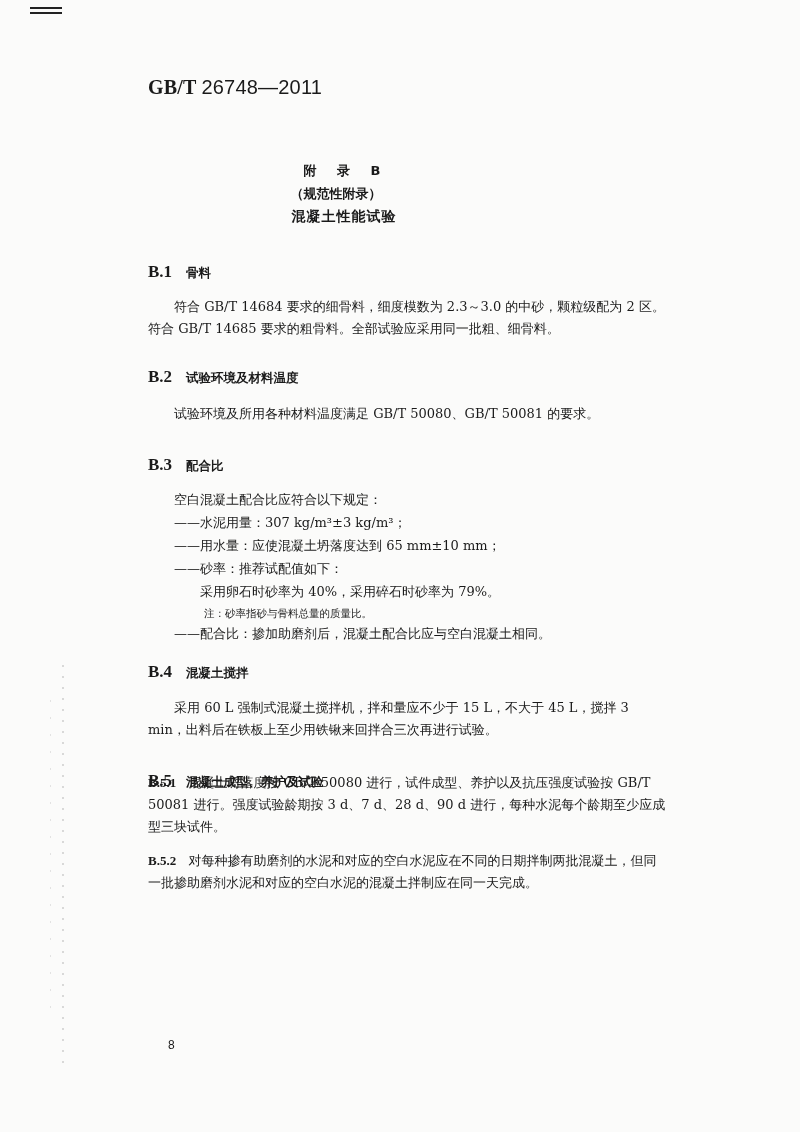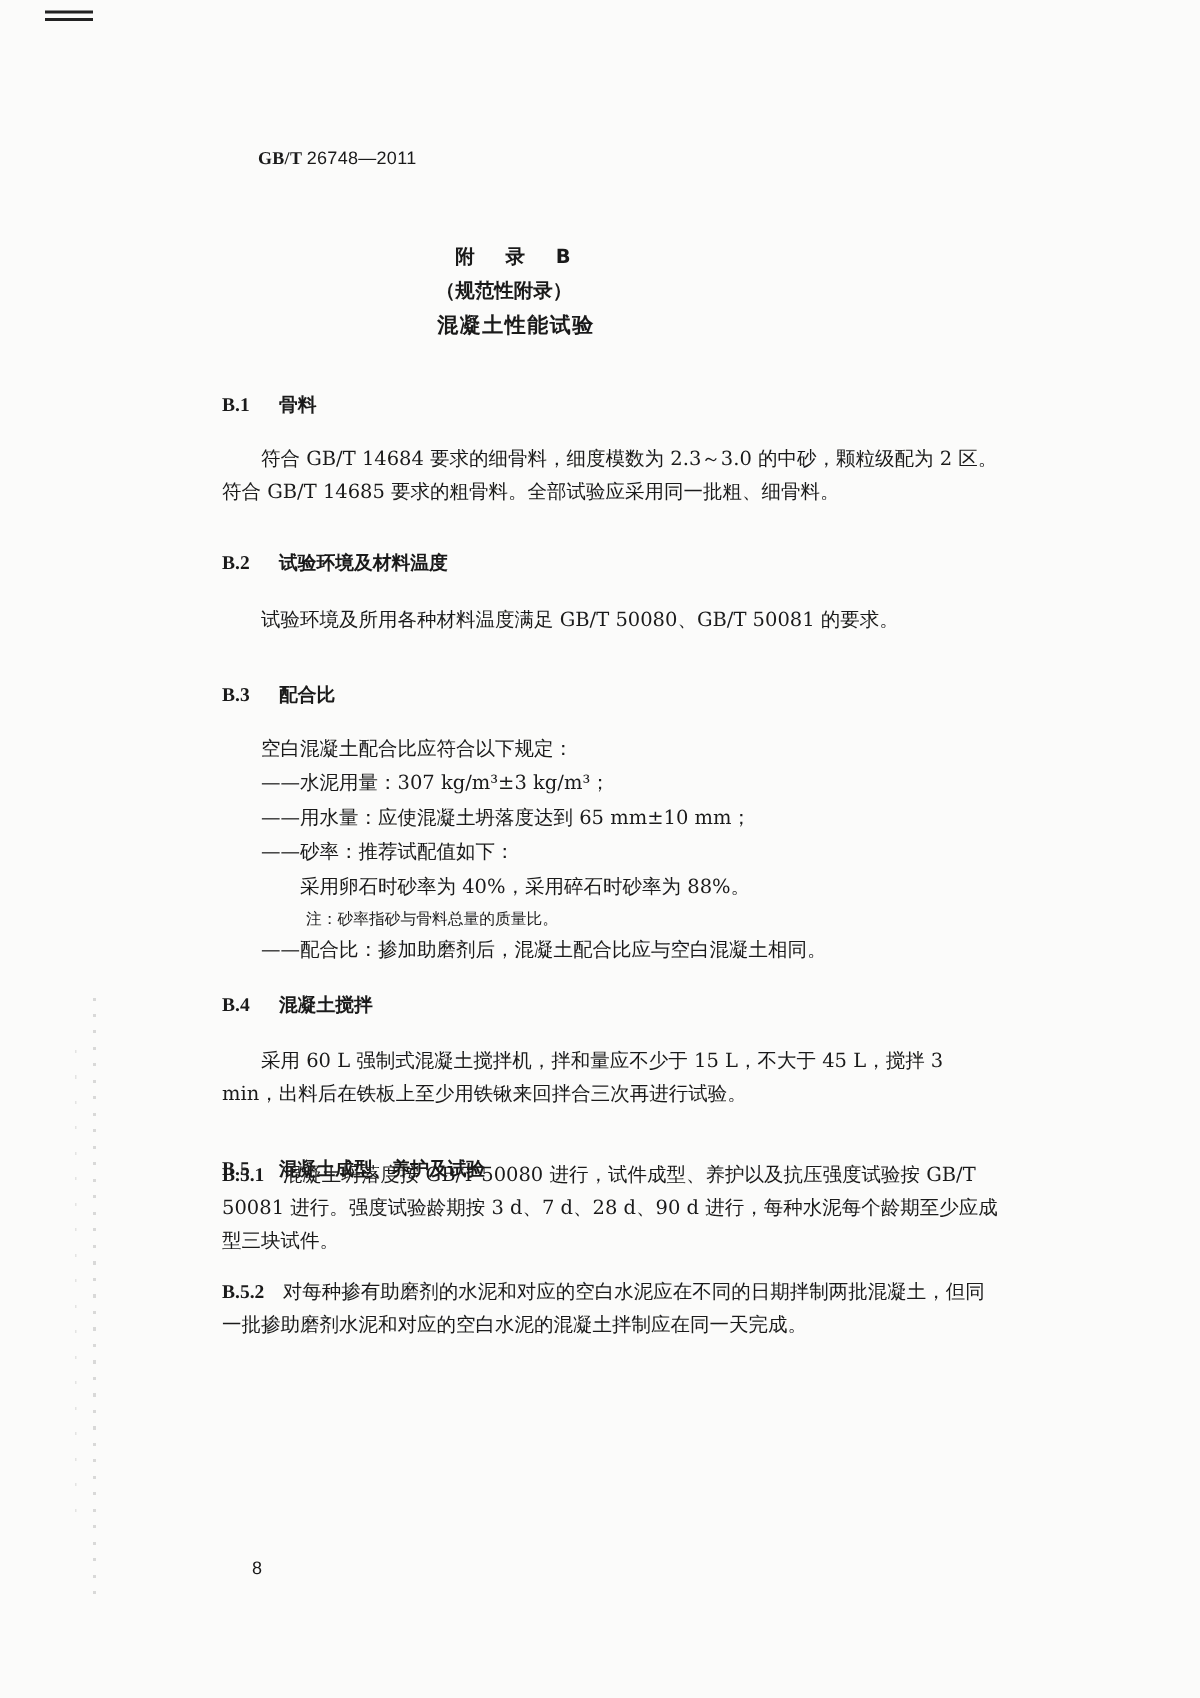--- a/index.html
+++ b/index.html
@@ -8,28 +8,28 @@
     background: #fbfbfa; color: #1a1a1a;
     font-family: "DejaVu Serif", "Liberation Serif", serif;
   }
   .abs { position: absolute; }
   .corner-mark { left: 30px; top: 7px; width: 32px; height: 6px; }
   .corner-mark::before, .corner-mark::after {
     content: ""; position: absolute; left: 0; right: 0; height: 2px; background: #222;
   }
   .corner-mark::before { top: 0; }
   .corner-mark::after { top: 5px; }
-  .std-header { left: 148px; top: 98px; font-family: "Liberation Serif", serif; font-size: 12px; font-weight: bold; letter-spacing: 0.2px; margin-left: 24px; }
+  .std-header { left: 148px; top: 76px; font-family: "Liberation Serif", serif; font-size: 20px; font-weight: bold; letter-spacing: 0.2px; }
   .std-header .num { font-weight: normal; font-family: "Liberation Sans", sans-serif; }
   .annex { left: 0; width: 672px; text-align: center; font-family: "DejaVu Sans", sans-serif; font-weight: bold; }
   .annex-1 { top: 162px; font-size: 13px; letter-spacing: 8px; padding-left: 20px; box-sizing: border-box; }
   .annex-2 { top: 185px; font-size: 13px; box-sizing: border-box; }
   .annex-3 { top: 208px; font-size: 14px; letter-spacing: 1px; padding-left: 16px; box-sizing: border-box; }
   .sec { left: 148px; font-family: "DejaVu Sans", sans-serif; font-size: 12.5px; font-weight: bold; }
-  .sec .sn { display: inline-block; width: 38px; font-family: "Liberation Serif", serif; font-size: 13px; }
+  .sec .sn { display: inline-block; width: 38px; font-family: "Liberation Serif", serif; font-size: 17px; }
   .p { left: 148px; width: 520px; font-size: 13px; line-height: 22px; font-family: "DejaVu Serif", serif; }
   .indent { text-indent: 26px; }
   .note { font-size: 10.5px; }
   .sub-num { font-weight: bold; font-family: "Liberation Serif", serif; }
   .page-num { left: 168px; top: 1038px; font-size: 12px; font-family: "Liberation Sans", sans-serif; }
   .scan-dots { left: 62px; top: 665px; width: 14px; height: 400px;
     background-image: repeating-linear-gradient(to bottom, #999 0 2px, transparent 2px 11px);
     opacity: 0.35; width: 2px; }
   .scan-dots2 { left: 50px; top: 700px; width: 1px; height: 320px;
     background-image: repeating-linear-gradient(to bottom, #aaa 0 2px, transparent 2px 17px); opacity: 0.3; }
@@ -60,21 +60,21 @@
 </div>
 <div class="abs p indent" style="top:403px">试验环境及所用各种材料温度满足 GB/T 50080、GB/T 50081 的要求。</div>
 
 <div class="abs sec" style="top:455px">
   <span class="sn">B.3</span><span>配合比</span>
 </div>
 <div class="abs p" style="top:489px; left:174px">空白混凝土配合比应符合以下规定：</div>
 <div class="abs p" style="top:512px; left:174px">——水泥用量：307 kg/m³±3 kg/m³；</div>
 <div class="abs p" style="top:535px; left:174px">——用水量：应使混凝土坍落度达到 65 mm±10 mm；</div>
 <div class="abs p" style="top:558px; left:174px">——砂率：推荐试配值如下：</div>
-<div class="abs p" style="top:581px; left:200px">采用卵石时砂率为 40%，采用碎石时砂率为 88%。</div>
+<div class="abs p" style="top:581px; left:200px">采用卵石时砂率为 40%，采用碎石时砂率为 79%。</div>
 <div class="abs p note" style="top:602px; left:204px">注：砂率指砂与骨料总量的质量比。</div>
 <div class="abs p" style="top:623px; left:174px">——配合比：掺加助磨剂后，混凝土配合比应与空白混凝土相同。</div>
 
 <div class="abs sec" style="top:662px">
   <span class="sn">B.4</span><span>混凝土搅拌</span>
 </div>
 <div class="abs p indent" style="top:697px">采用 60 L 强制式混凝土搅拌机，拌和量应不少于 15 L，不大于 45 L，搅拌 3 min，出料后在铁板上至少用铁锹来回拌合三次再进行试验。</div>
 
 <div class="abs sec" style="top:771px">
   <span class="sn">B.5</span><span>混凝土成型、养护及试验</span>

